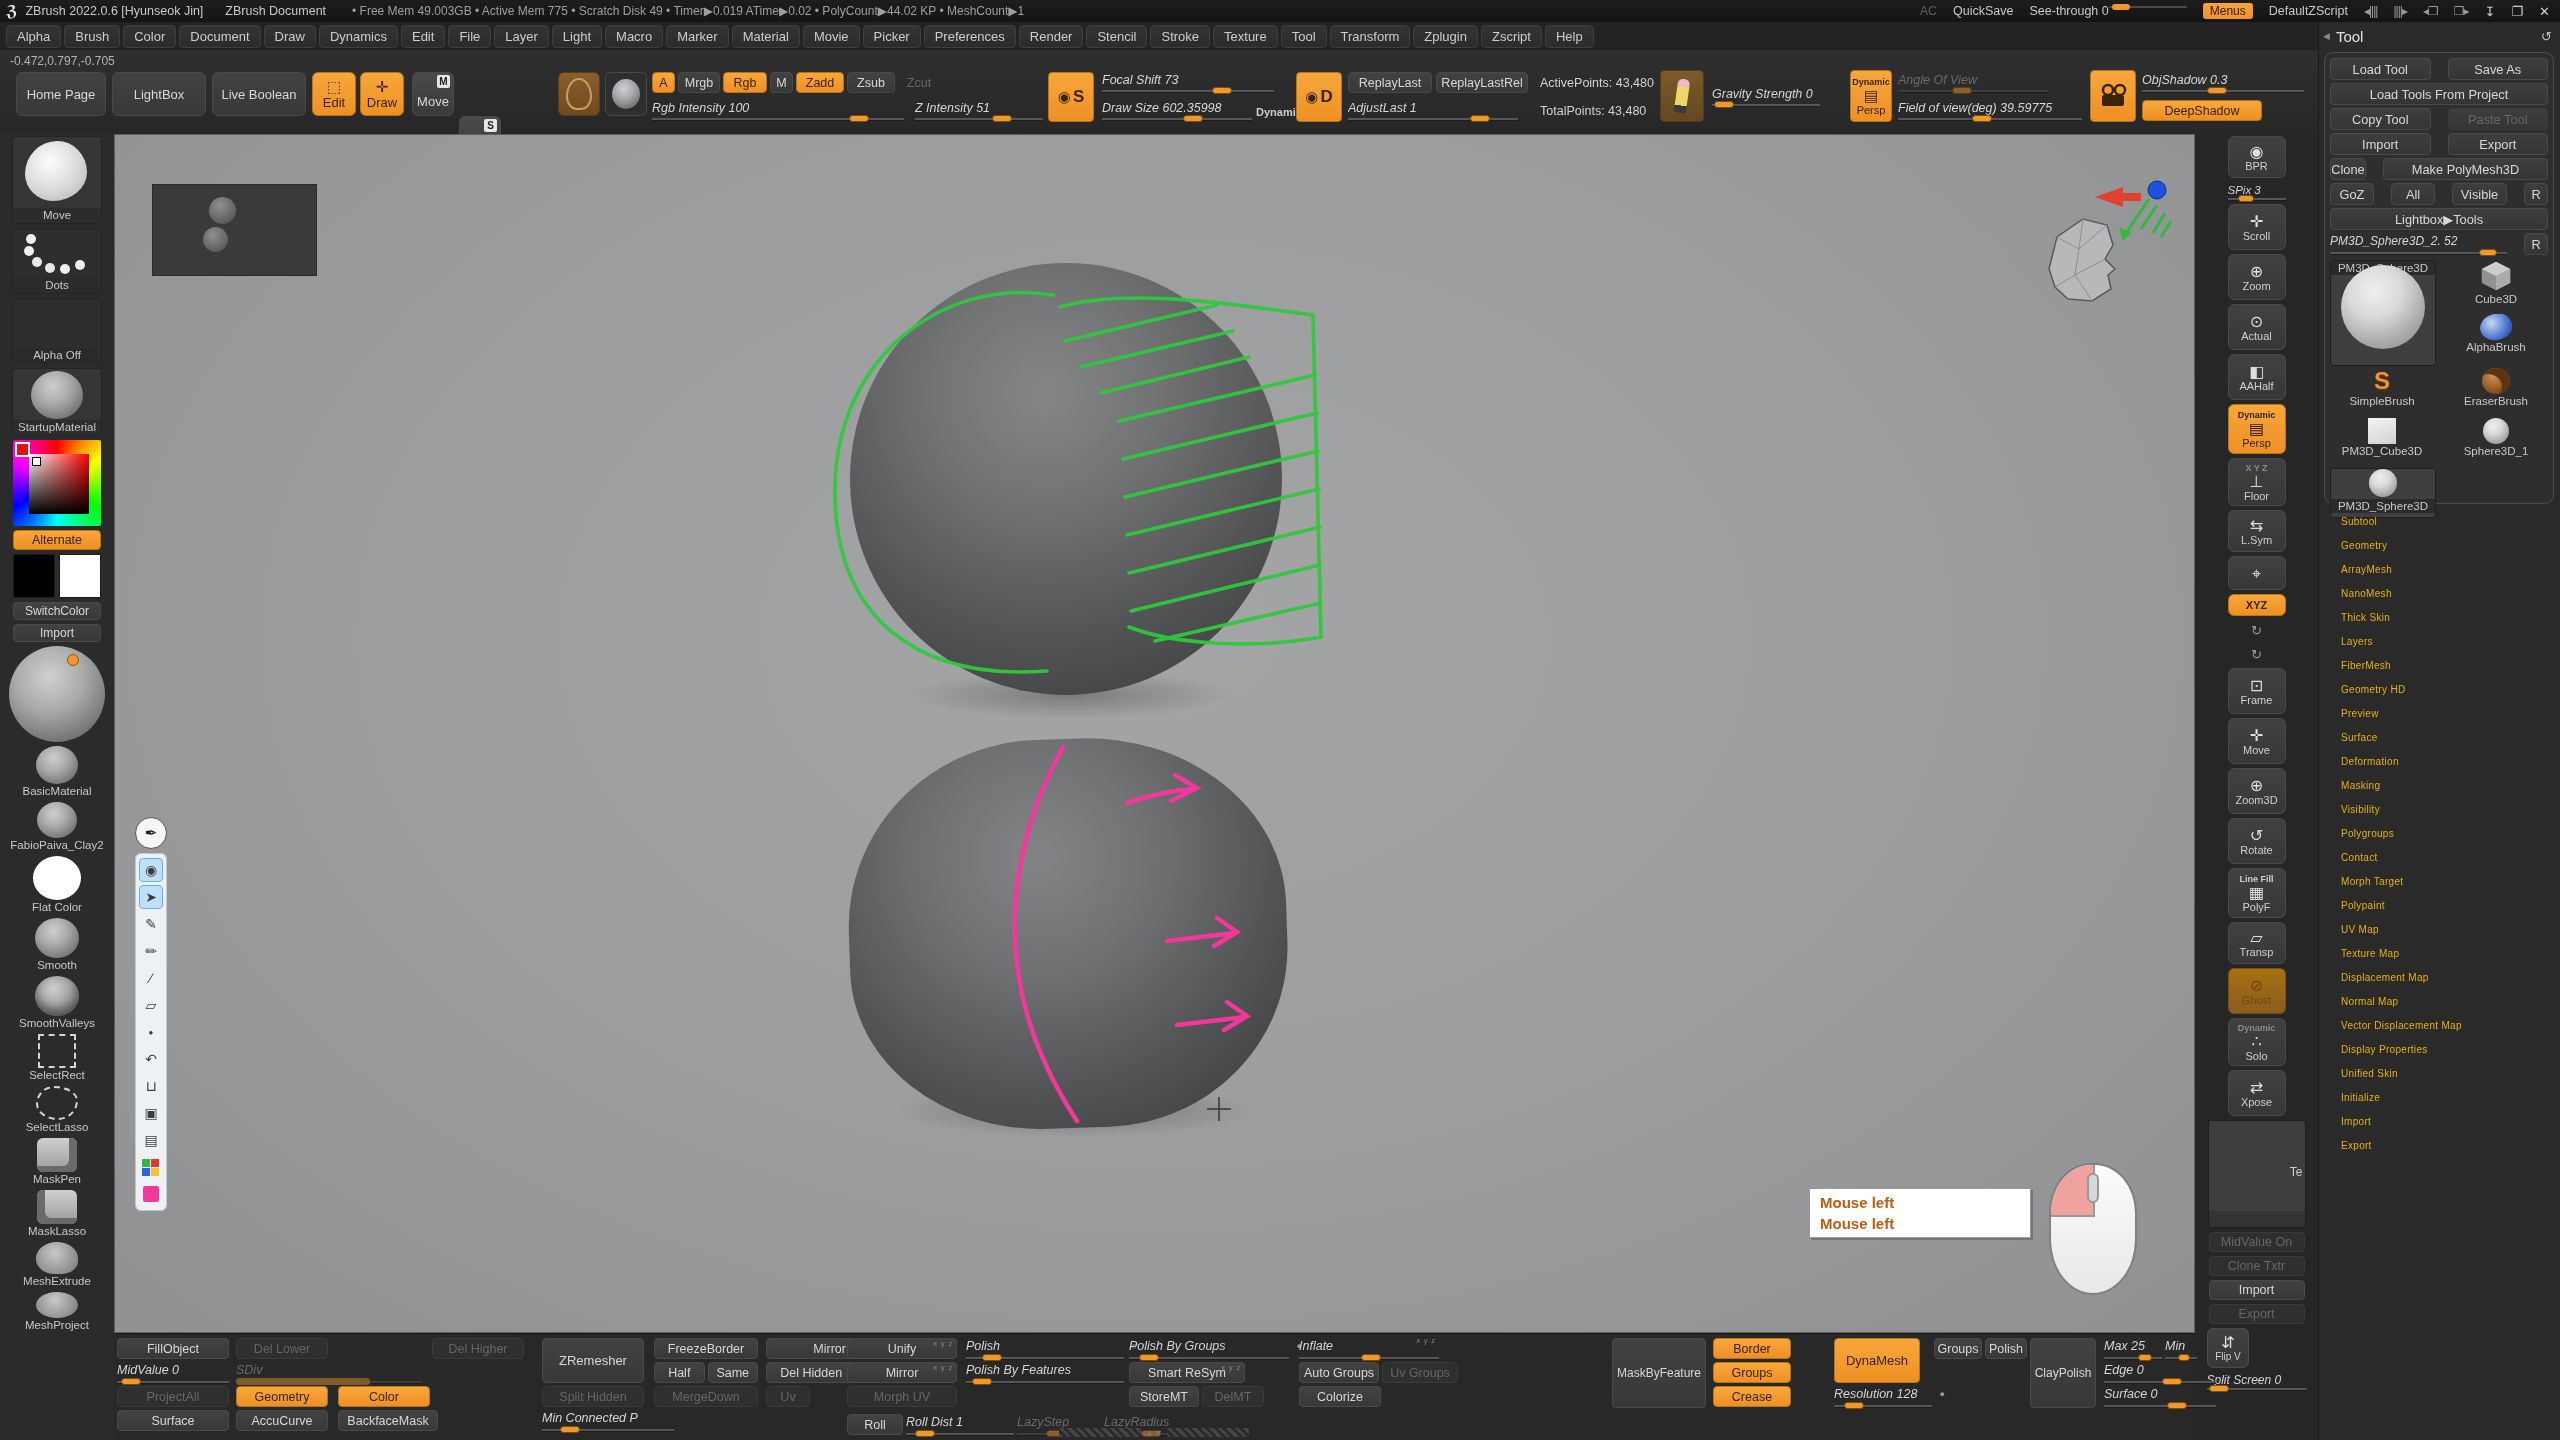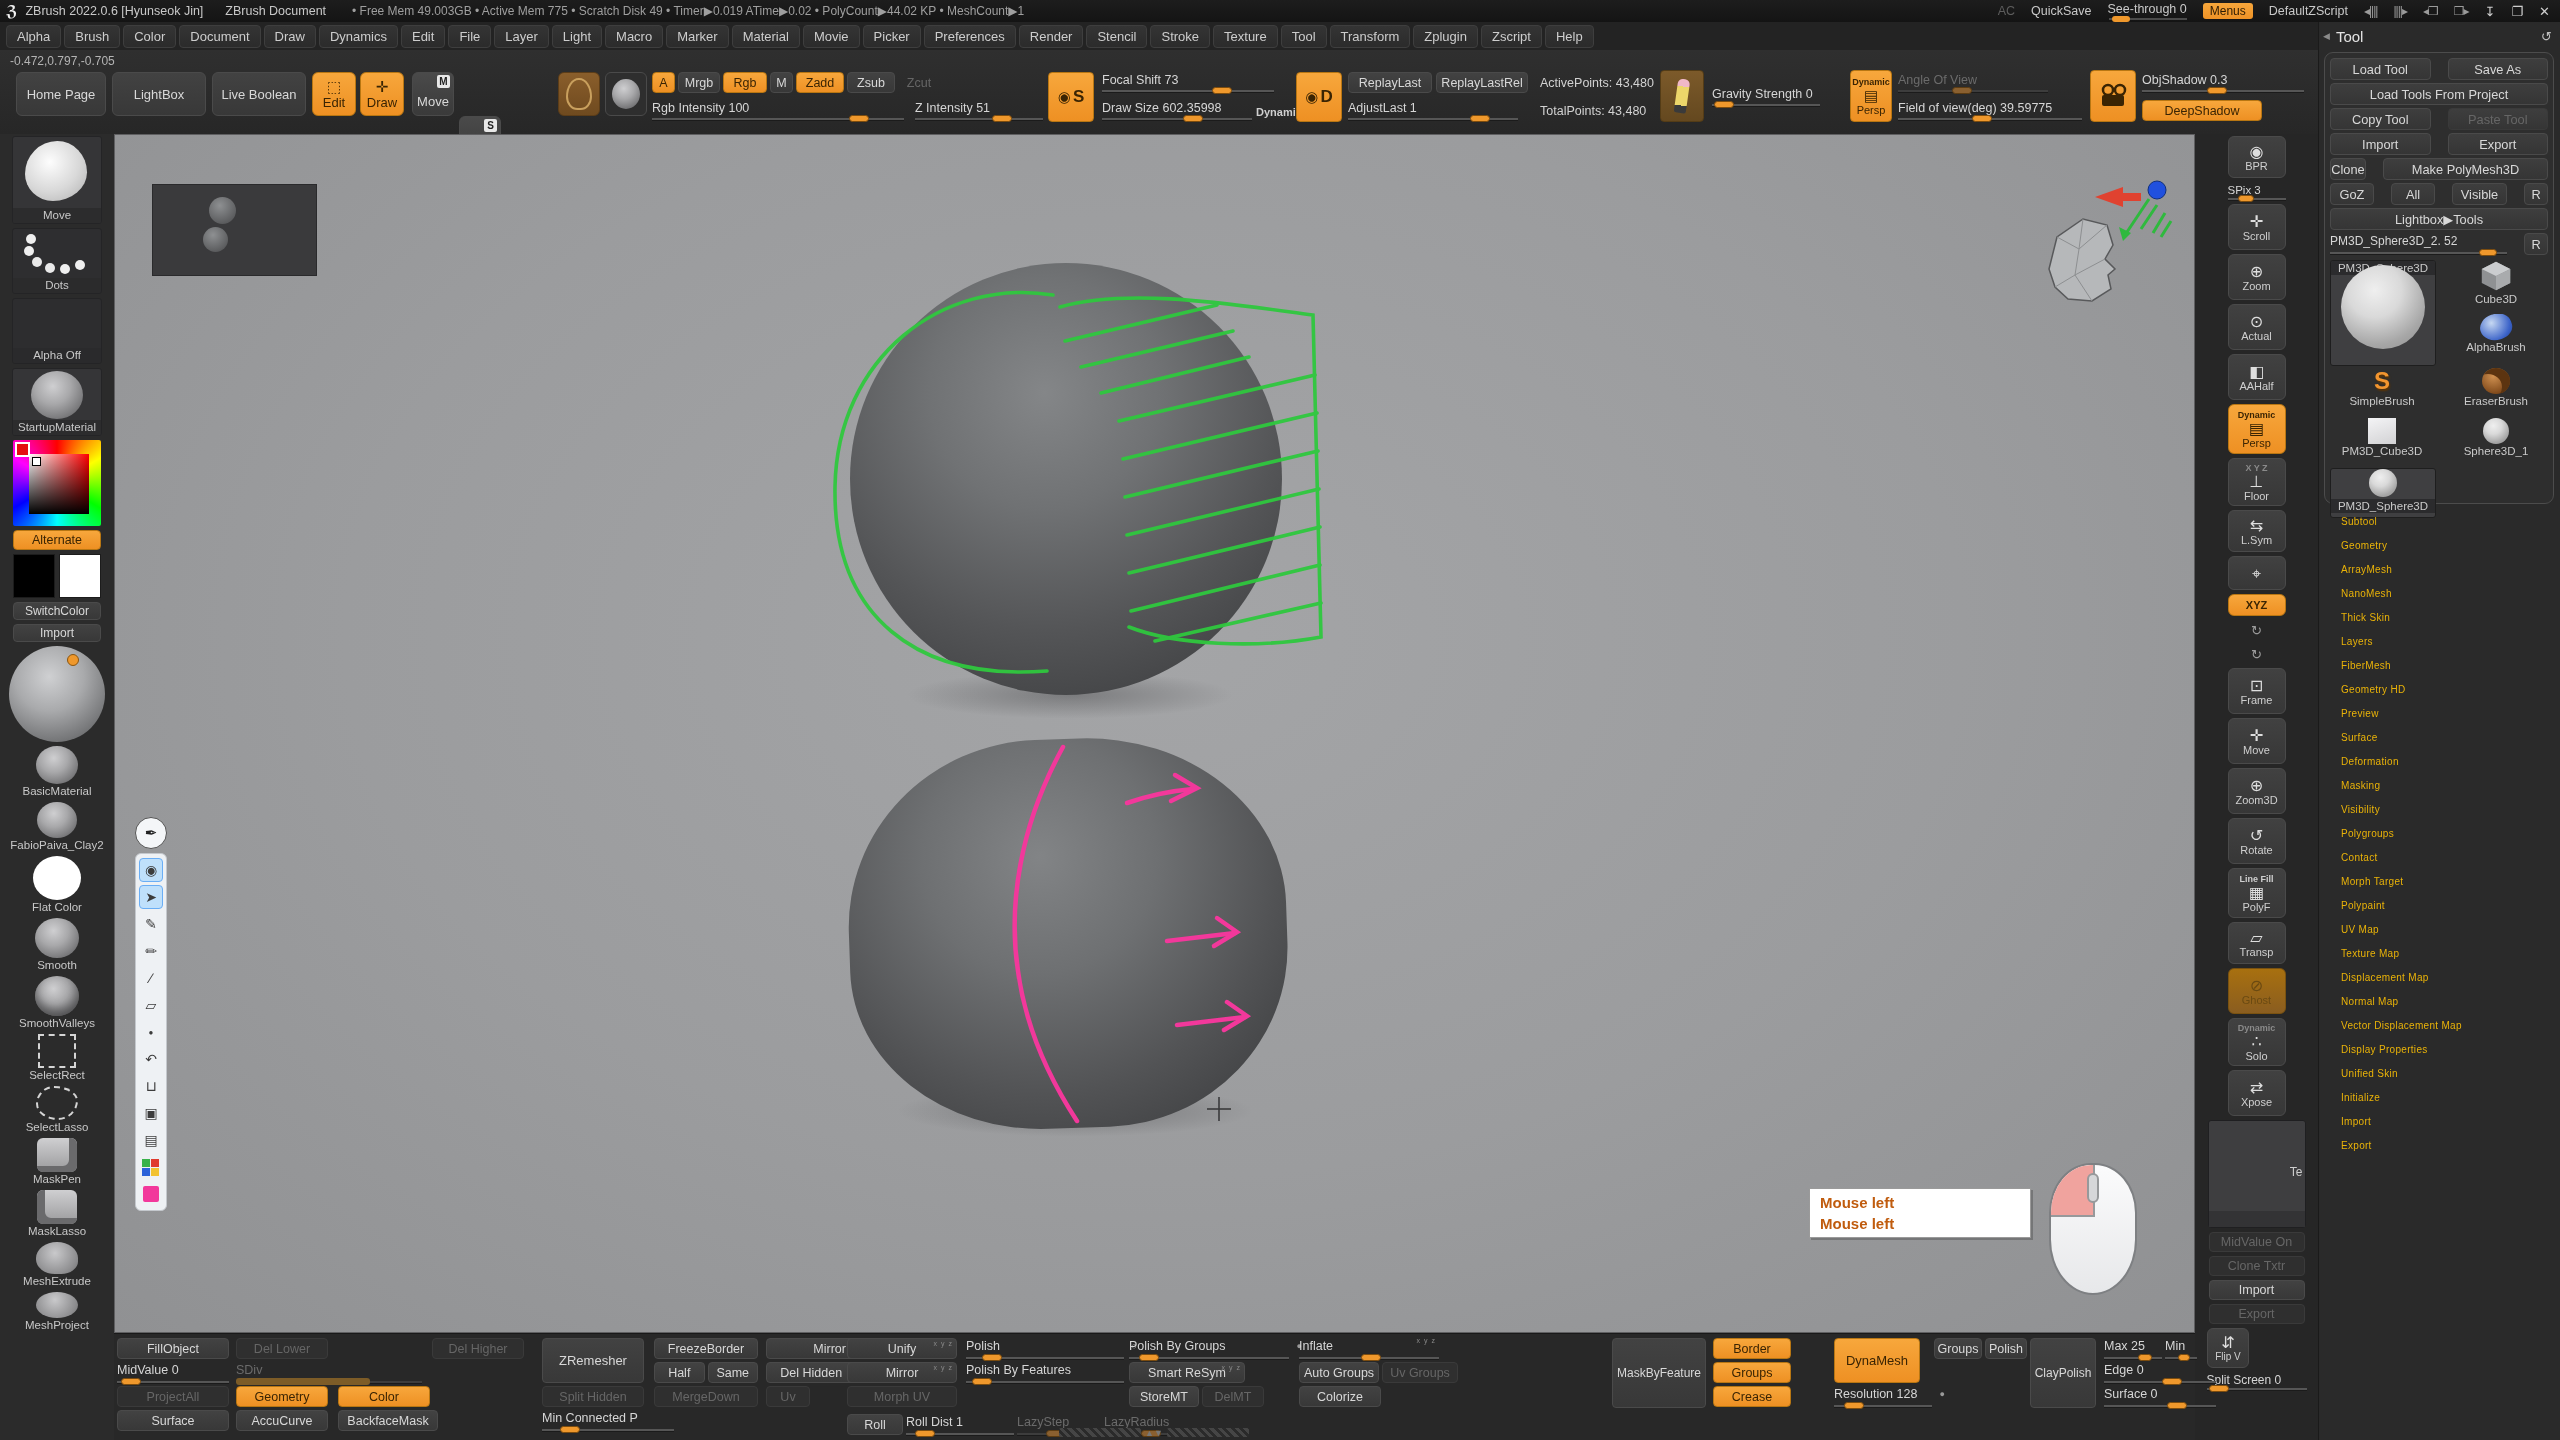--- a/index.html
+++ b/index.html
@@ -11,41 +11,41 @@
     display:flex;align-items:center;font-size:12.5px;color:#c9c9c9;}
   .titlebar .logo{color:#f2f2f2;font-size:15px;margin:0 8px 0 6px;font-weight:bold;}
   .titlebar .t-app{margin-right:22px;}
   .titlebar .t-doc{margin-right:26px;}
   .titlebar .t-stats{color:#9f9f9f;font-size:12px;}
   .titlebar .right{margin-left:auto;display:flex;align-items:center;gap:16px;padding-right:10px;}
   .titlebar .dimtxt{color:#5d5d5d;}
   .tb-menus{background:linear-gradient(#f6a63b,#ee9226);color:#2c1a02;border-radius:3px;padding:1px 7px;font-size:12px;}
   .tb-icon{color:#9b9b9b;font-size:12px;letter-spacing:-1px;}
   .tb-win{color:#cfcfcf;font-size:13px;}
-  .seethrough{display:flex;flex-direction:column;align-items:flex-end;}
+  .seethrough{display:flex;flex-direction:row;align-items:flex-start;}
   .seethrough .trk{width:78px;height:2px;background:#4a4a4a;margin-top:2px;position:relative;}
   .seethrough .trk i{position:absolute;left:4%;top:-2px;width:18px;height:6px;background:#ef982c;border-radius:3px;}
   
   .menubar{position:absolute;left:0;top:22px;width:2560px;height:28px;background:#232323;display:flex;align-items:center;gap:3px;padding-left:6px;box-sizing:border-box;}
   .menu-item{background:linear-gradient(#343434,#2b2b2b);border:1px solid #3e3e3e;border-radius:4px;height:21px;
     display:flex;align-items:center;padding:0 10px;font-size:13px;color:#cdcdcd;}
   
   .shelf{position:absolute;left:0;top:50px;width:2318px;height:84px;background:linear-gradient(#2f2f2f,#272727);border-bottom:1px solid #161616;}
   .coords{position:absolute;left:10px;top:4px;font-size:12px;color:#b4b4b4;}
   .b{display:flex;align-items:center;justify-content:center;background:linear-gradient(#424242,#383838);
      border:1px solid #4a4a4a;border-radius:4px;color:#d8d8d8;font-size:12.5px;height:21px;padding:0 6px;box-sizing:border-box;white-space:nowrap;}
   .b.dim{color:#666;background:#2f2f2f;border-color:#3a3a3a;}
   .b.org{background:linear-gradient(#f7a73c,#ee9023);color:#3a2403;border-color:#b87612;}
   .b.big{height:44px;font-size:13px;border-radius:6px;}
   .iconbtn{flex-direction:column;gap:1px;font-size:11px;}
   .iconbtn .glyph{font-size:15px;line-height:15px;}
   .badgebtn{position:relative;background:linear-gradient(#4a4a4a,#3a3a3a);}
   .badge{position:absolute;top:2px;right:3px;background:#e8e8e8;color:#222;font-size:10px;font-weight:bold;
     width:13px;height:13px;border-radius:2px;display:flex;align-items:center;justify-content:center;}
-  .sl{position:relative;height:20px;border-bottom:2px solid #565656;box-shadow:0 1px 0 #1b1b1b;box-sizing:border-box;}
+  .sl{position:relative;height:20px;border-bottom:2px solid #565656;box-shadow:0 1px 0 #1b1b1b;box-sizing:border-box;font-style:italic;}
   .sl .lab{font-size:12.5px;color:#d6d6d6;white-space:nowrap;display:block;line-height:17px;overflow:hidden;}
   .sl i{position:absolute;bottom:-4px;width:20px;height:7px;background:#ef982c;border:1px solid #7c4c0e;border-radius:4px;box-sizing:border-box;}
   .sl.dim .lab{color:#6b6b6b;}
   .sl.dim{border-bottom-color:#3d3d3d;}
   .sl .fill{position:absolute;left:0;bottom:-4px;height:7px;background:#7d5c27;border-radius:3px;}
   .sl .tgl{position:absolute;right:-13px;top:3px;font-size:9px;color:#9a9a9a;}
   .xyzb{position:absolute;top:1px;right:3px;font-size:7px;color:#8a8a8a;letter-spacing:1px;}
   .ball{border-radius:50%;background:radial-gradient(circle at 40% 30%,#efefef 0%,#d9d9d9 35%,#a7a7a7 70%,#8d8d8d 100%);}
   .greyball{border-radius:50%;background:radial-gradient(circle at 42% 32%,#cfcfd1 0%,#a8a8aa 40%,#707072 80%,#5c5c5e 100%);}
   

